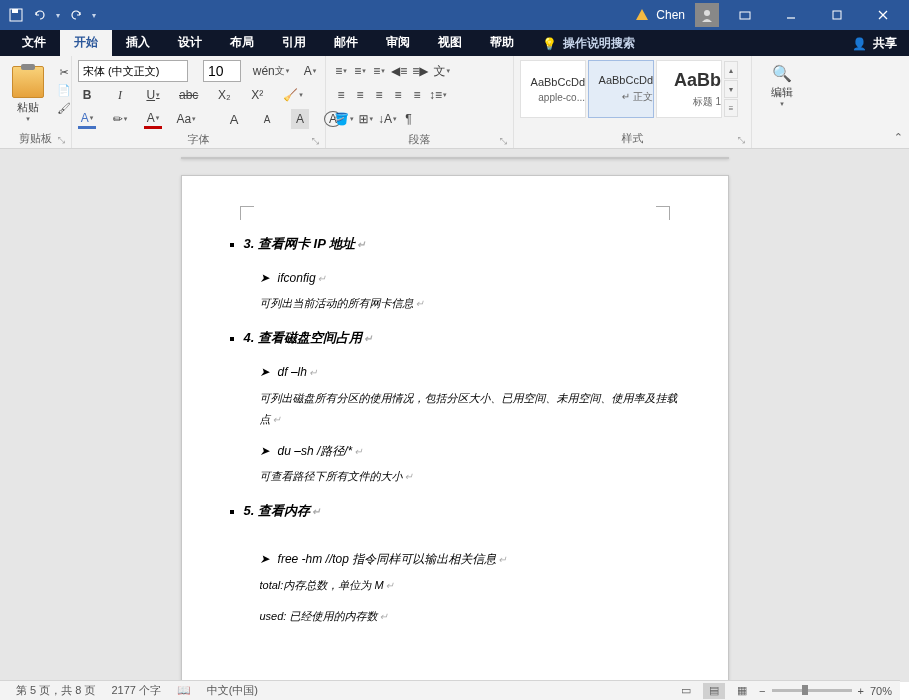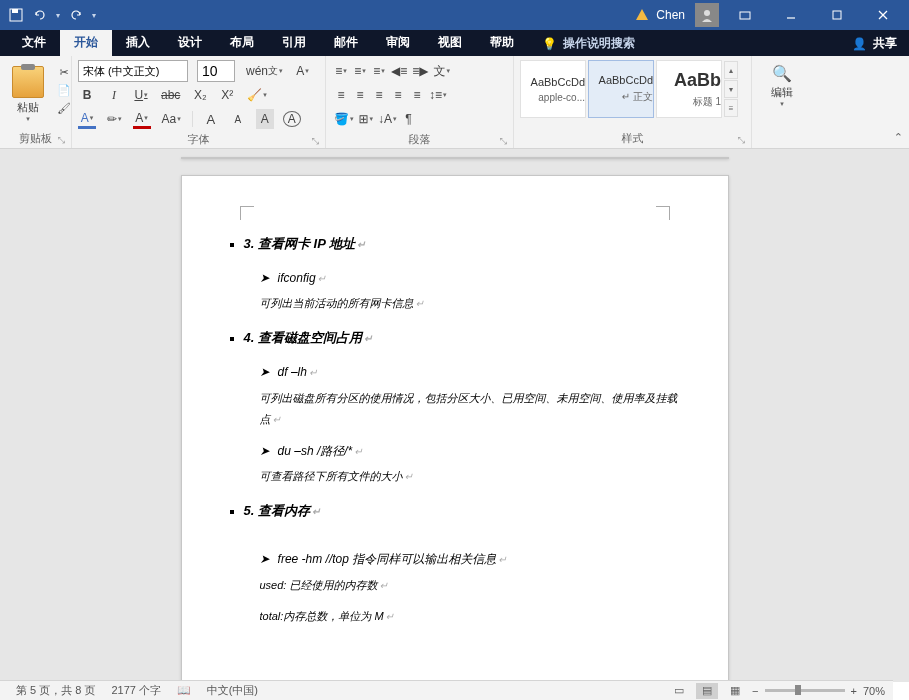--- a/index.html
+++ b/index.html
@@ -31,21 +31,21 @@
 
 .paste-btn { display: flex; flex-direction: column; align-items: center; justify-content: center; padding: 2px 6px; }
 .paste-icon { width: 32px; height: 32px; background: linear-gradient(#f9d27a, #e6a23c); border: 1px solid #c98b2e; border-radius: 2px; position: relative; }
 .paste-icon::before { content: ''; position: absolute; top: -3px; left: 8px; width: 14px; height: 6px; background: #888; border-radius: 2px; }
 .paste-label { font-size: 11px; color: #444; margin-top: 2px; }
 .mini-btns { display: flex; flex-direction: column; gap: 2px; padding-top: 4px; }
 .mini-btn { width: 20px; height: 16px; display: flex; align-items: center; justify-content: center; font-size: 11px; color: #444; }
 .font-select { width: 110px; height: 22px; border: 1px solid #ababab; background: #fff; font-size: 11px; padding: 0 4px; }
 .size-select { width: 38px; height: 22px; border: 1px solid #ababab; background: #fff; font-size: 14px; padding: 0 4px; }
 .font-btns { display: flex; flex-direction: column; gap: 2px; }
-.font-row { display: flex; align-items: center; gap: 9px; height: 22px; }
+.font-row { display: flex; align-items: center; gap: 15px; height: 22px; }
 .rib-btn { min-width: 18px; height: 20px; display: flex; align-items: center; justify-content: center; font-size: 12px; color: #444; padding: 0 2px; }
 .rib-btn.b { font-weight: bold; }
 .rib-btn.i { font-style: italic; font-family: serif; }
 .rib-btn.u { text-decoration: underline; }
 .rib-btn.s { text-decoration: line-through; }
 .dd::after { content: '▾'; font-size: 7px; margin-left: 1px; color: #666; }
 .color-bar { border-bottom: 3px solid; padding-bottom: 0; }
 
 .para-col { display: flex; flex-direction: column; gap: 2px; }
 .para-row { display: flex; align-items: center; gap: 1px; height: 22px; }
@@ -76,21 +76,21 @@
 
 .doc-content { font-size: 12px; color: #000; line-height: 1.9; }
 .heading { font-weight: bold; font-size: 13px; margin: 12px 0 10px 0; }
 .bullet { display: inline-block; width: 4px; height: 4px; background: #000; vertical-align: middle; margin-right: 10px; }
 .sub-item { padding-left: 30px; margin: 4px 0; }
 .arrow { display: inline-block; margin-right: 8px; }
 .desc { padding-left: 30px; margin: 2px 0 10px 0; font-size: 11px; }
 .pm::after { content: '↵'; color: #aaa; font-size: 10px; margin-left: 2px; }
 
 
-.statusbar { height: 20px; background: #f3f3f3; border-top: 1px solid #d4d4d4; display: flex; align-items: center; font-size: 11px; color: #555; padding: 0 8px; position: absolute; bottom: 0; left: 0; right: 16px; }
+.statusbar { height: 20px; background: #f3f3f3; border-top: 1px solid #d4d4d4; display: flex; align-items: center; font-size: 11px; color: #555; padding: 0 8px; position: absolute; bottom: 0; left: 0; right: 9px; }
 .sb-item { padding: 0 8px; }
 .sb-right { margin-left: auto; display: flex; align-items: center; gap: 6px; }
 .view-btn { width: 22px; height: 16px; display: flex; align-items: center; justify-content: center; color: #666; }
 .view-btn.active { background: #d0d0d0; }
 .zoom-slider { width: 80px; height: 3px; background: #bbb; position: relative; }
 .zoom-thumb { position: absolute; width: 6px; height: 10px; background: #888; top: -4px; left: 38%; }
 
 svg { display: block; }
 </style>
 </head>
@@ -303,22 +303,22 @@
 
       <div class="heading pm"><span class="bullet"></span><span>4.  查看磁盘空间占用</span></div>
       <div class="sub-item pm"><span class="arrow">➤</span><span>df –lh</span></div>
       <div class="desc pm">可列出磁盘所有分区的使用情况，包括分区大小、已用空间、未用空间、使用率及挂载点</div>
       <div class="sub-item pm"><span class="arrow">➤</span><span>du –sh /路径/*</span></div>
       <div class="desc pm">可查看路径下所有文件的大小</div>
 
       <div class="heading pm"><span class="bullet"></span><span>5.  查看内存</span></div>
       <div style="height:10px"></div>
       <div class="sub-item pm"><span class="arrow">➤</span><span>free -hm    //top 指令同样可以输出相关信息</span></div>
+      <div class="desc pm">total:内存总数，单位为 M</div>
       <div class="desc pm">used:   已经使用的内存数</div>
-      <div class="desc pm">total:内存总数，单位为 M</div>
     </div>
   </div>
 </div>
 
 <div class="statusbar">
   <span class="sb-item">第 5 页，共 8 页</span>
   <span class="sb-item">2177 个字</span>
   <span class="sb-item">📖</span>
   <span class="sb-item">中文(中国)</span>
   <div class="sb-right">

